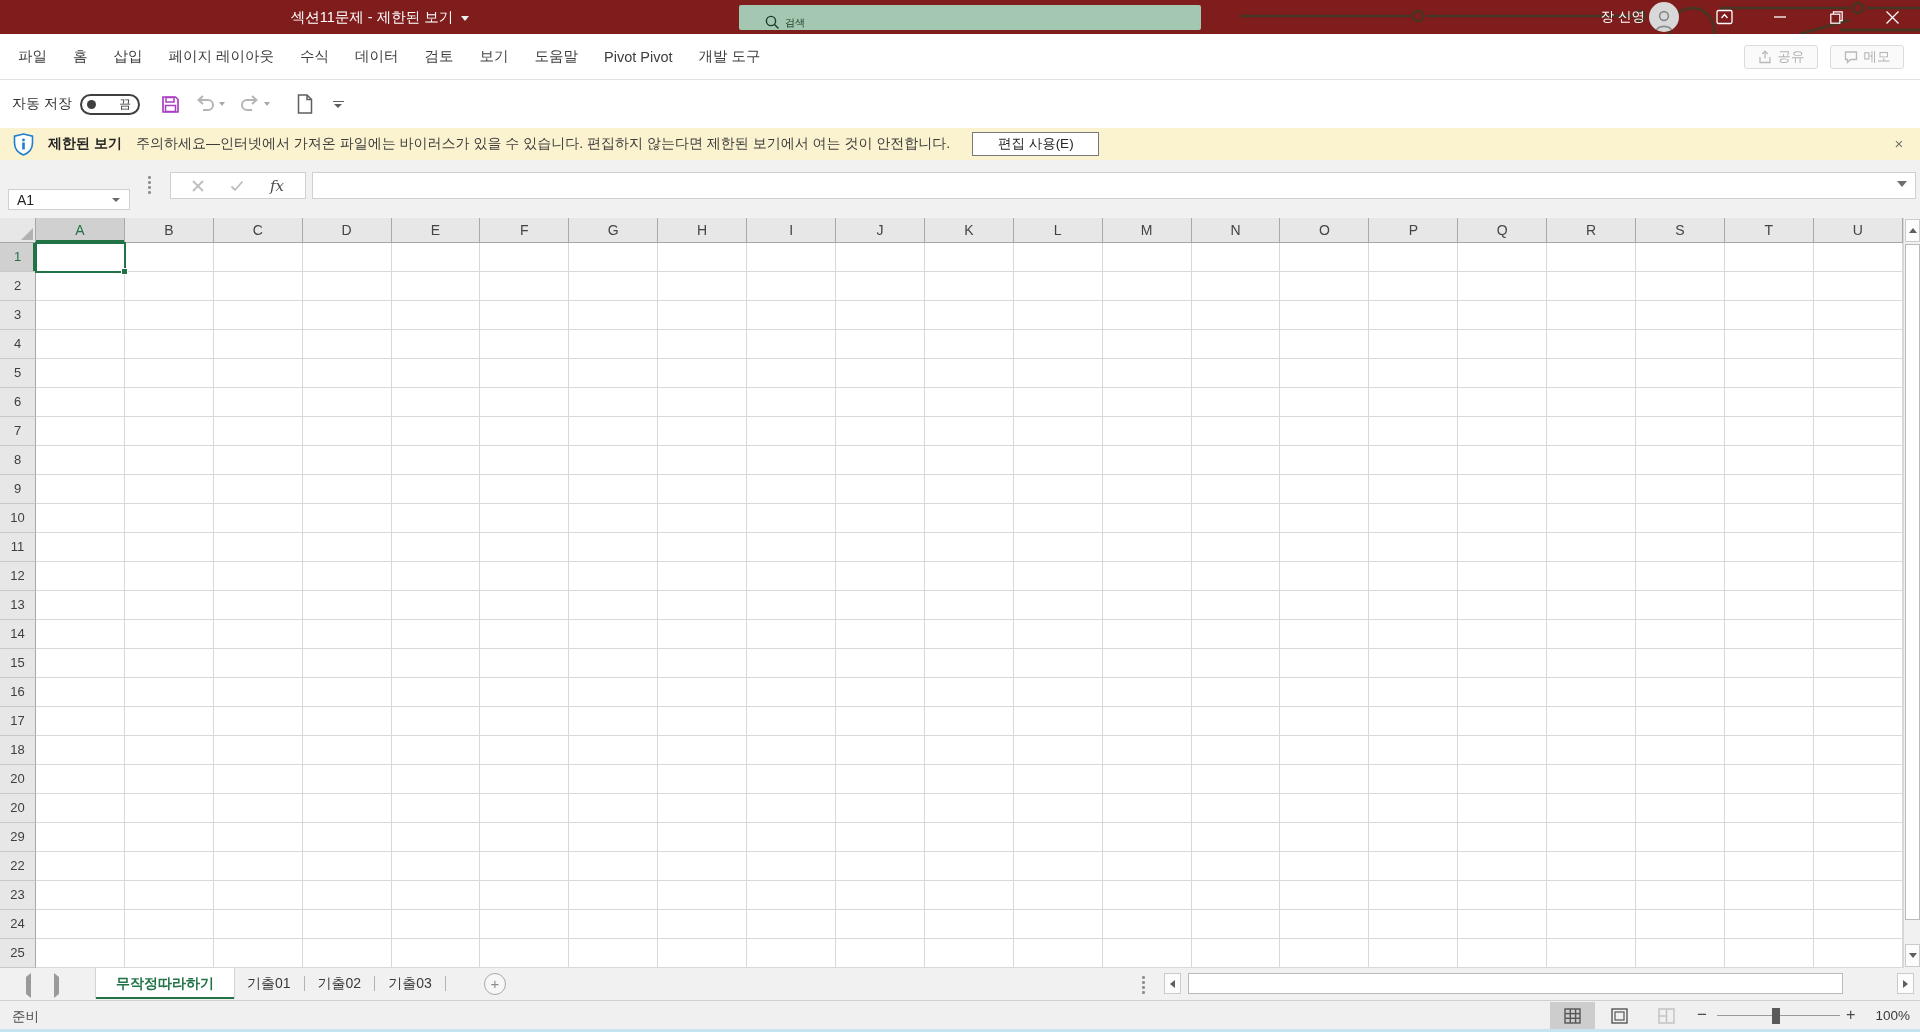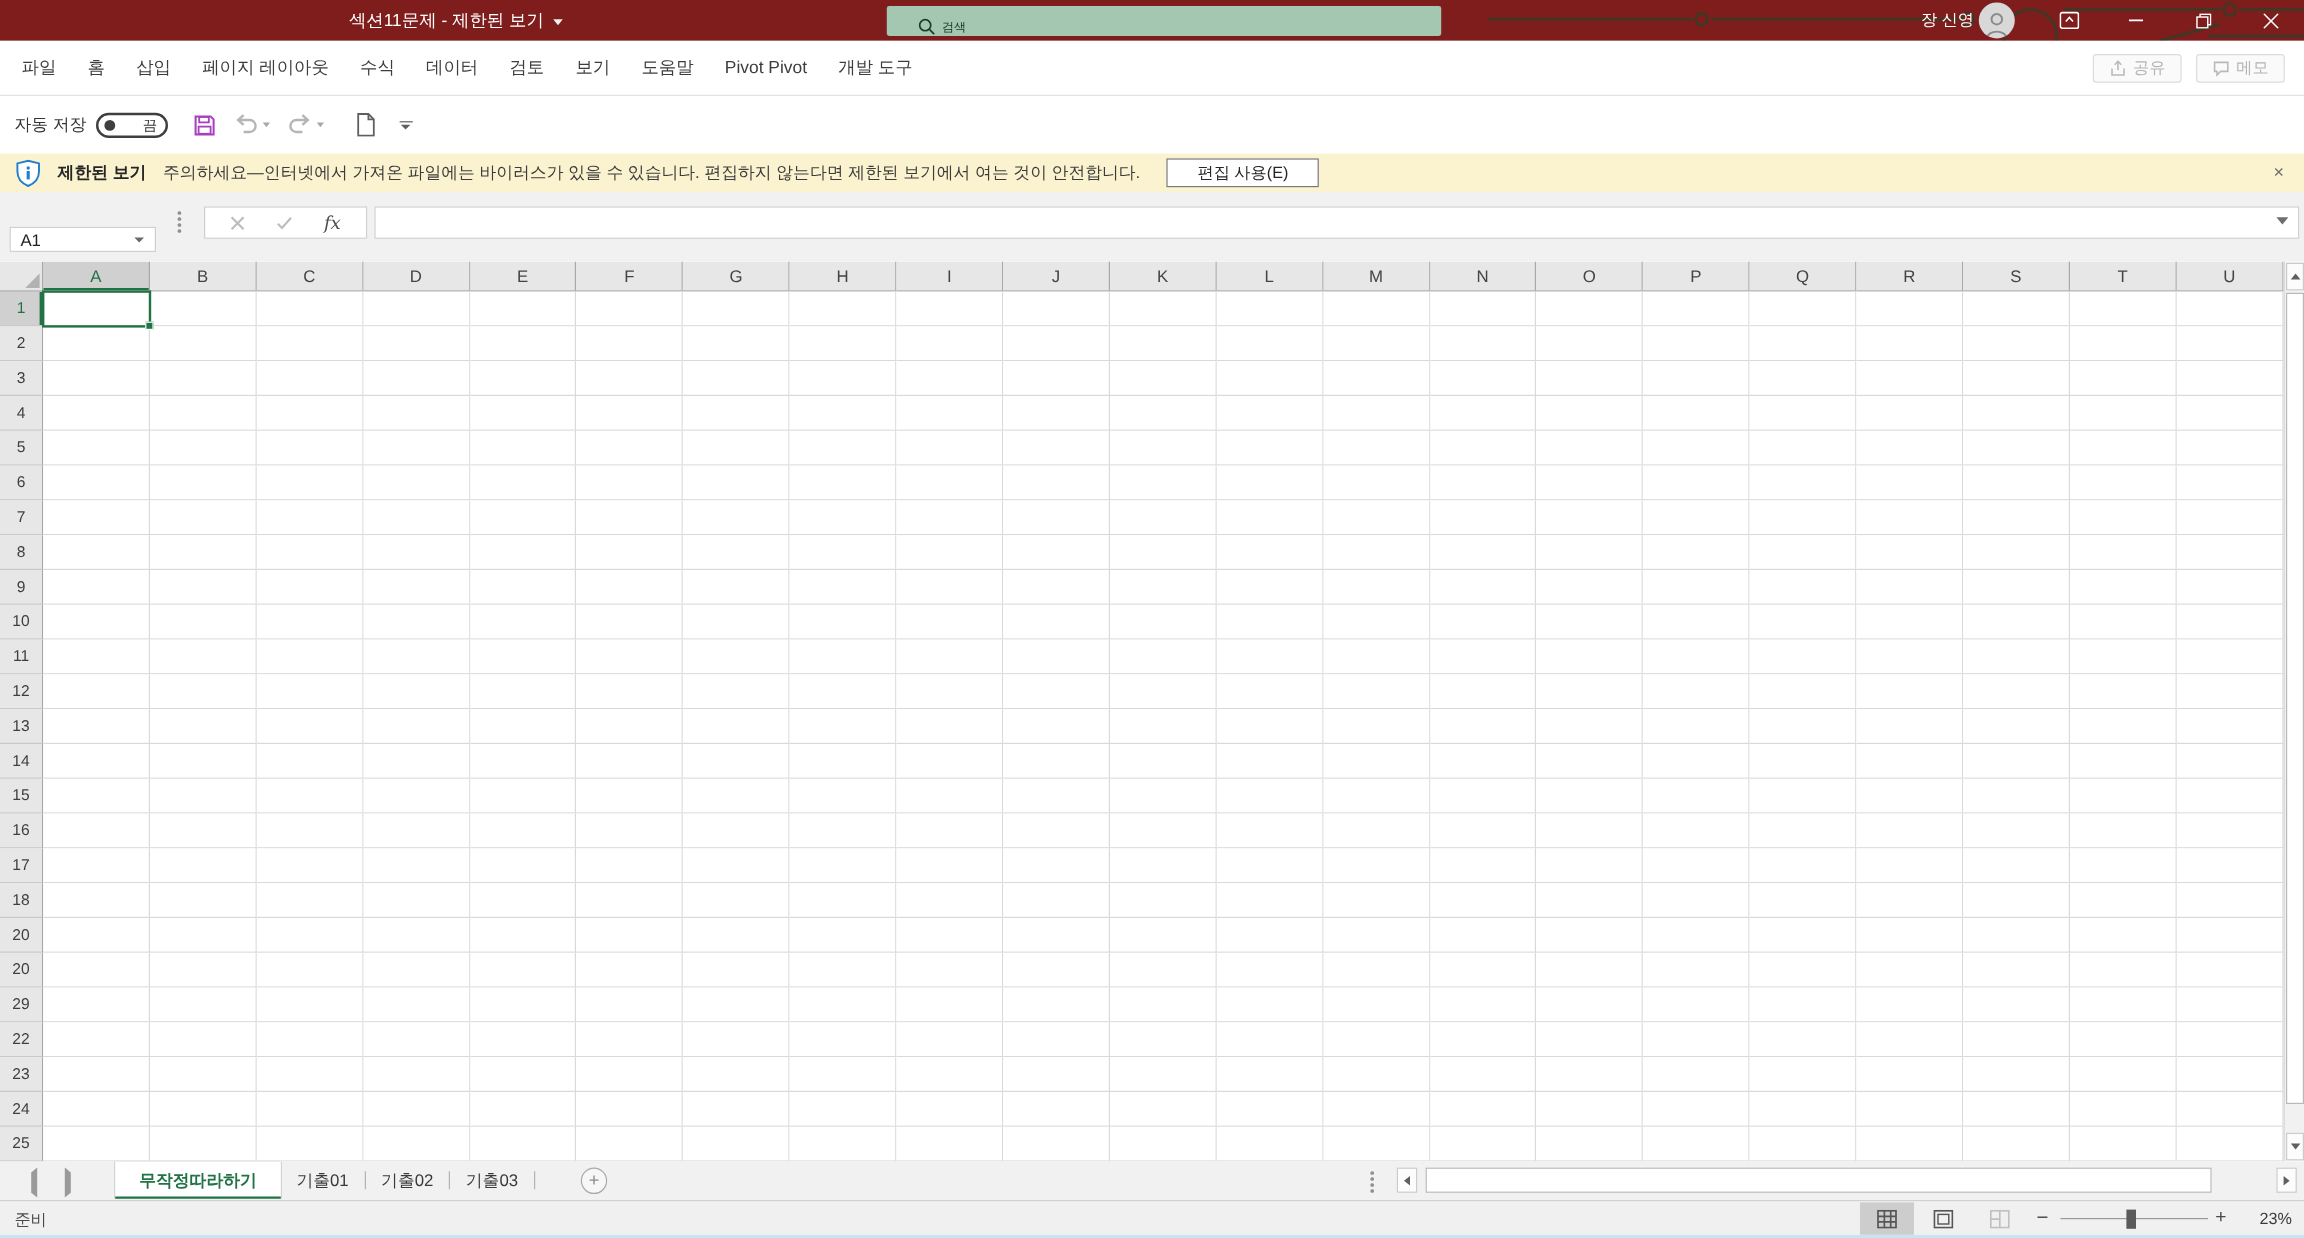--- a/index.html
+++ b/index.html
@@ -976,17 +976,17 @@
       <svg width="17" height="16" viewBox="0 0 17 16">
         <rect x="1" y="1" width="15" height="14" fill="none" stroke="#c0c0c0" stroke-width="1.4"></rect>
         <line x1="8.5" y1="1" x2="8.5" y2="15" stroke="#c0c0c0" stroke-width="1.4"></line>
         <line x1="1" y1="8" x2="8.5" y2="8" stroke="#c0c0c0" stroke-width="1.4"></line>
       </svg>
     </div>
     <span class="zoom-minus">−</span>
     <div class="zoom-track"></div>
     <div class="zoom-thumb"></div>
     <span class="zoom-plus">+</span>
-    <span class="sb-zoom">23%</span>
+    <span class="sb-zoom">100%</span>
   </div>
 
   <div class="bottom-edge"></div>
 </div>
 
 </body></html>

